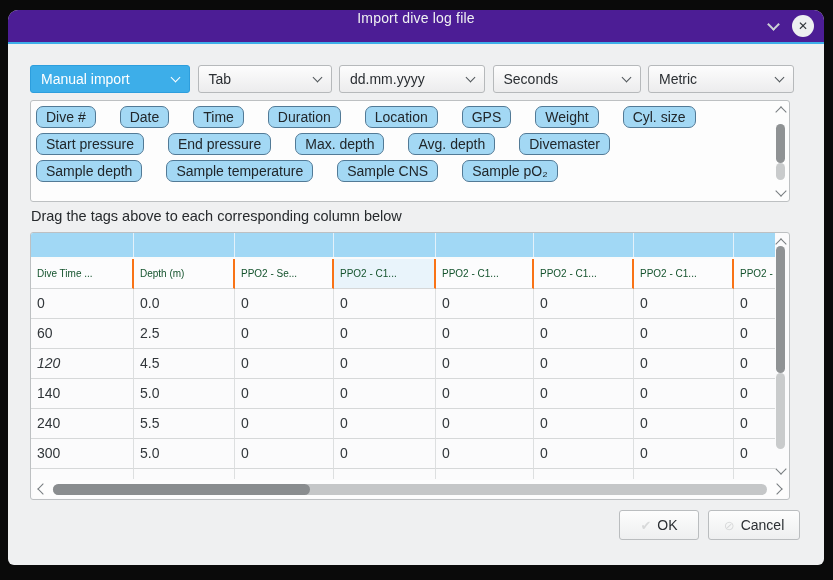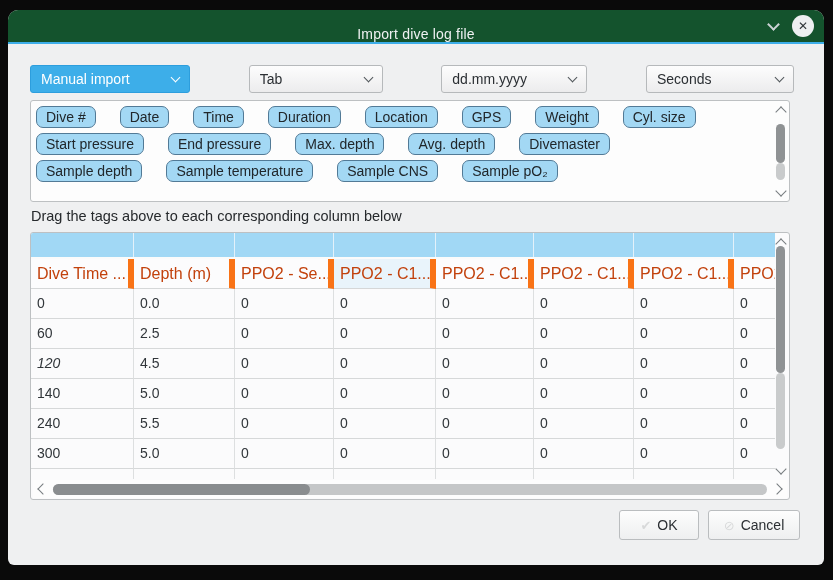--- a/index.html
+++ b/index.html
@@ -1,21 +1,21 @@
 <!DOCTYPE html>
 <html><head>
 <meta charset="utf-8">
 <style>
   html,body{margin:0;padding:0;background:#0a0a0a;}
   *{box-sizing:border-box;font-family:"Liberation Sans","DejaVu Sans",sans-serif;}
   .stage{position:relative;width:833px;height:580px;background:#0a0a0a;overflow:hidden;}
   .dialog{position:absolute;left:8px;top:10px;width:816px;height:555px;background:#eff0f1;
           border-radius:10px 10px 6px 6px;overflow:hidden;}
   
-  .titlebar{position:absolute;left:0;top:0;right:0;height:32px;background:#14532d;display:flex;align-items:flex-end;}
+  .titlebar{position:absolute;left:0;top:0;right:0;height:32px;background:#4c1d95;display:flex;align-items:flex-start;}
   .tb-title{flex:1;text-align:center;color:#eff1f2;font-size:14px;letter-spacing:.2px;}
   .tb-right{position:absolute;right:10px;top:0;height:32px;display:flex;align-items:center;gap:14px;}
   .tb-chev{width:9px;height:9px;border-right:2px solid #ccd2d5;border-bottom:2px solid #ccd2d5;
            transform:rotate(45deg);margin-top:-4px;cursor:pointer;}
   .closebtn{width:22px;height:22px;border-radius:50%;background:#edf0f1;border:none;display:flex;
             align-items:center;justify-content:center;color:#30363a;font-size:12px;font-weight:bold;cursor:pointer;padding:0;}
   .accent{position:absolute;left:0;top:32px;right:0;height:2px;background:#3daee9;}
   
   .dropdown-row{position:absolute;left:22px;top:55px;width:764px;height:28px;display:flex;justify-content:space-between;}
   .combobox{height:28px;border:1px solid #b6b9bb;border-radius:3px;background:linear-gradient(#fdfdfd,#ececed);
@@ -41,22 +41,22 @@
   .tag-vs{right:1px;top:1px;bottom:1px;}
   
   .instruction{position:absolute;left:23px;top:198px;font-size:14.5px;color:#26292c;}
   
   .tablebox{position:absolute;left:22px;top:222px;width:760px;height:268px;background:#fbfbfc;
             border:1px solid #bdc0c2;border-radius:3px;overflow:hidden;}
   .grid{position:absolute;left:0;top:0;width:744px;bottom:20px;overflow:hidden;}
   .droprow{display:flex;height:26px;border-bottom:2px solid #fafbfb;}
   .dropcell{height:24px;background:#a1d8f5;border-right:1px solid #e3f1fa;flex:none;cursor:pointer;}
   .hrow{display:flex;height:30px;background:#fcfcfd;}
-  .hcell{flex:none;height:30px;line-height:29px;padding-left:6px;font-size:16px;color:#c2410c;
-         border-right:6px solid #f97316;border-bottom:1px solid #d5d7d8;white-space:nowrap;overflow:hidden;cursor:pointer;}
+  .hcell{flex:none;height:30px;line-height:29px;padding-left:6px;font-size:10px;color:#14532d;
+         border-right:2px solid #f97316;border-bottom:1px solid #d5d7d8;white-space:nowrap;overflow:hidden;cursor:pointer;}
   .hcell.hl{background:#e9f4fb;}
   .drow{display:flex;height:30px;}
   .dcell{flex:none;height:30px;line-height:29px;padding-left:6px;font-size:14px;color:#31363a;
          border-right:1px solid #dddfe0;border-bottom:1px solid #d6d8d9;white-space:nowrap;overflow:hidden;}
   .drow.partial{height:12px;overflow:hidden;}
   .drow.partial .dcell{border-bottom:none;}
   .tbl-vs{right:1px;top:1px;bottom:21px;}
   
   .hscroll{position:absolute;left:2px;right:2px;bottom:1px;height:18px;display:flex;align-items:center;background:#fdfdfd;}
   .hs-left,.hs-right{width:8px;height:8px;flex:none;margin:0 6px;}
@@ -97,20 +97,24 @@
       <div class="combobox" style="width:134px">
         <span>Tab</span>
         <span class="chev"></span>
       </div>
       <div class="combobox" style="width:146px">
         <span>dd.mm.yyyy</span>
         <span class="chev"></span>
       </div>
       <div class="combobox" style="width:148px">
         <span>Seconds</span>
+        <span class="chev"></span>
+      </div>
+      <div class="combobox" style="width:146px">
+        <span>Metric</span>
         <span class="chev"></span>
       </div>
     </div>
 
     <div class="tagbox">
       <div class="tagrows" id="tagrows">
           <div class="tagrow">
             <span class="tag">Dive #</span>
             <span class="tag">Date</span>
             <span class="tag">Time</span>

